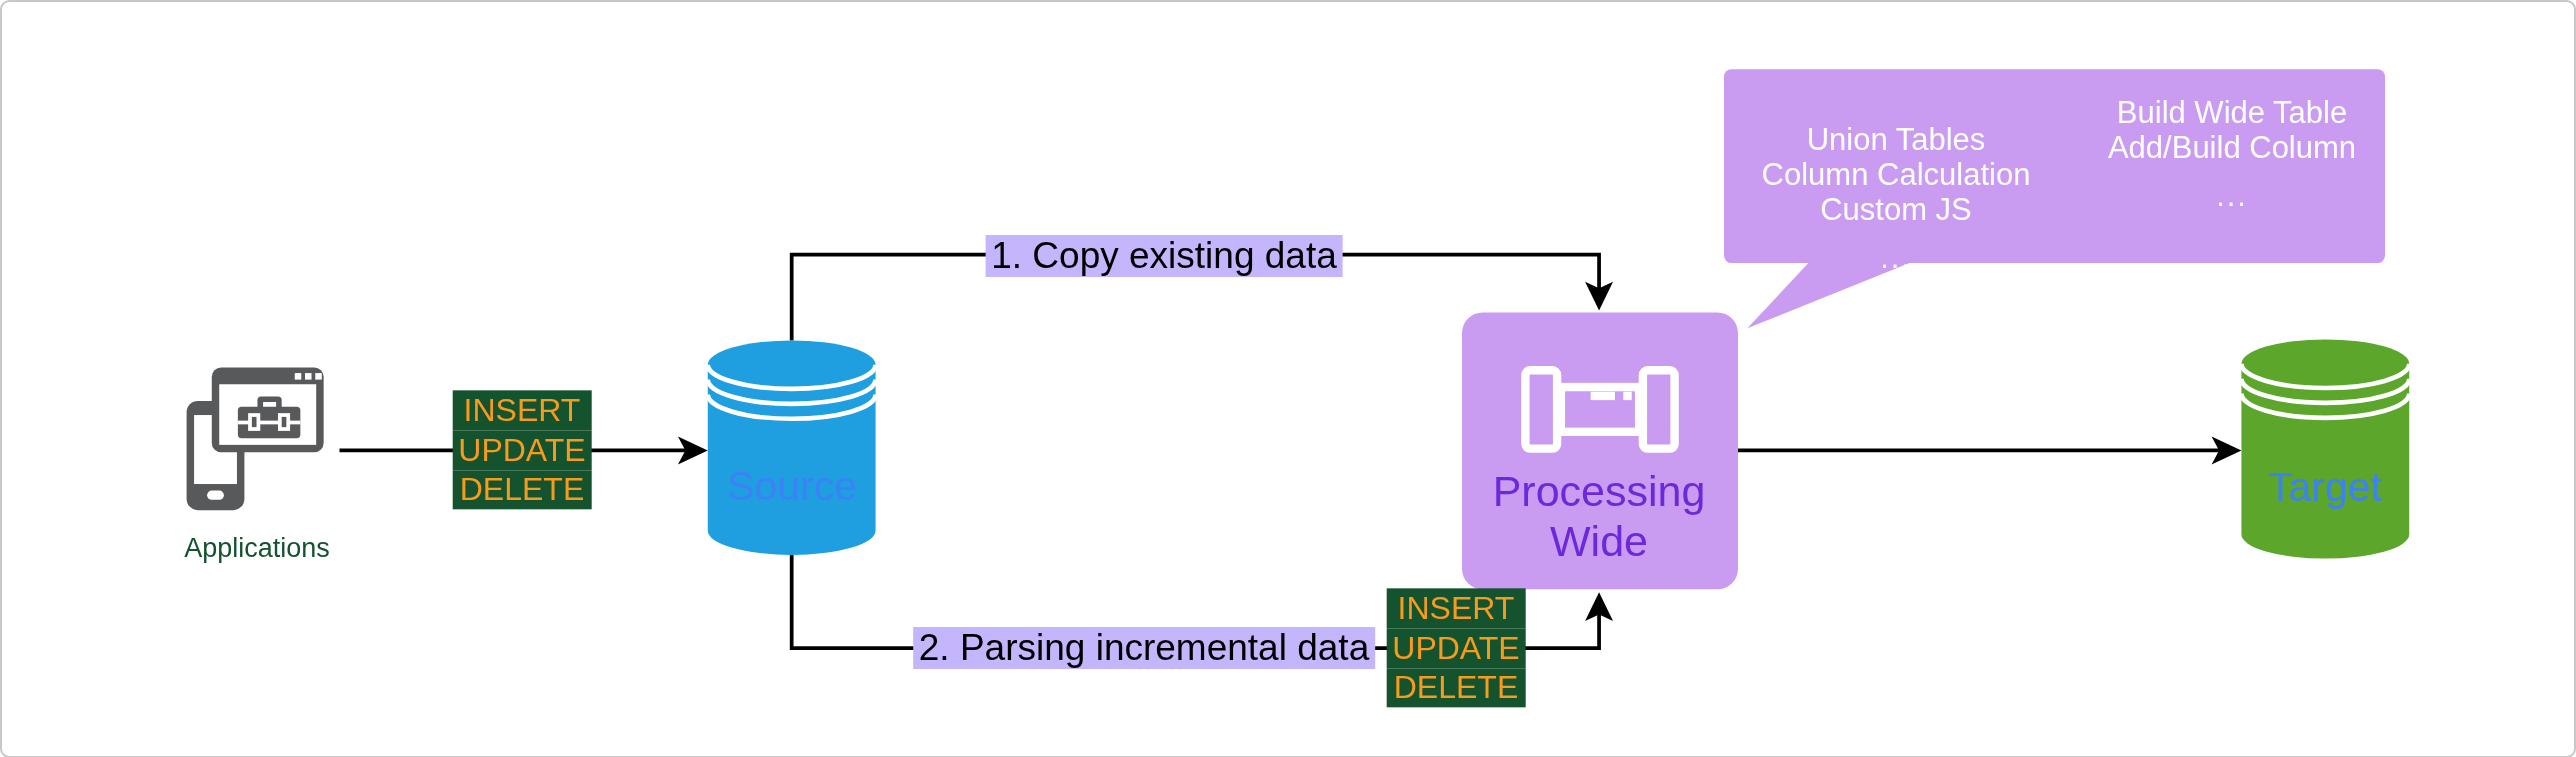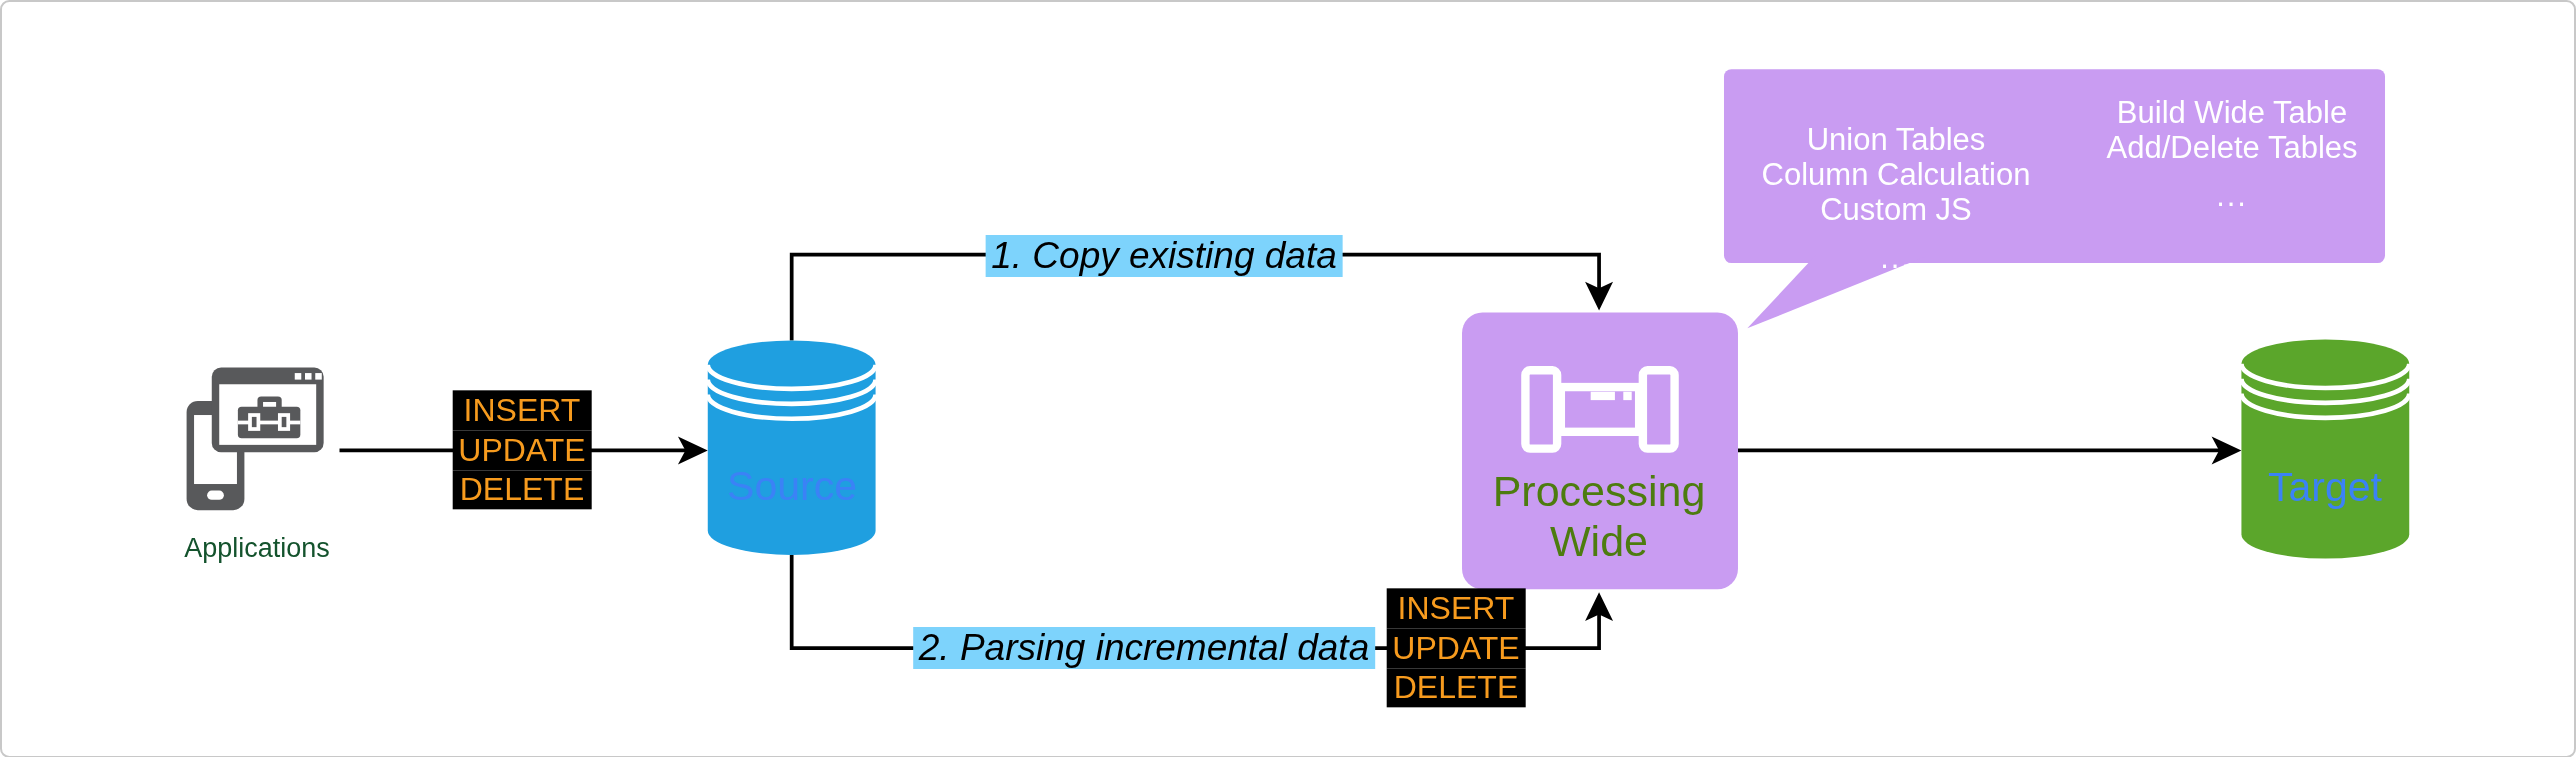--- a/index.html
+++ b/index.html
@@ -14,28 +14,28 @@
     font-family:"Liberation Sans", sans-serif;
   }
   .layer{position:absolute;left:0;top:0;width:2576px;height:758px;}
   .lbl{
     position:absolute;
     transform:translate(-50%,-50%);
     white-space:nowrap;
     font-family:"Liberation Sans", sans-serif;
   }
   .node-label{color:#3b82f6;font-size:41px;text-align:center;}
-  .proc-label{color:#4d7c0f;font-size:43px;line-height:50px;text-align:center;}
-  .edge-label{color:#000000;font-size:37px;background:#7dd3fc;padding:0 5.6px;font-style:italic;}
+  .proc-label{color:#6d28d9;font-size:43px;line-height:50px;text-align:center;}
+  .edge-label{color:#000000;font-size:37px;background:#c4b5fd;padding:0 5.6px;}
   .apps-label{color:#14532d;font-size:27px;}
   .crud{
     position:absolute;transform:translate(-50%,-50%);
     text-align:center;color:#f79b1e;font-size:32px;font-weight:400;
   }
-  .crud span{display:block;background:#000000;padding:0.9px 5.6px;line-height:38px;}
+  .crud span{display:block;background:#14532d;padding:0.9px 5.6px;line-height:38px;}
   .callout-col{
     position:absolute;transform:translate(-50%,0);
     text-align:center;color:#ffffff;font-size:31px;line-height:35px;
   }
   .callout-col .dots{margin-top:13px;letter-spacing:1.9px;}
 </style>
 </head>
 <body>
 
 <div class="canvas">
@@ -140,20 +140,20 @@
 
   <div class="callout-col" style="left:1894px;top:93px;margin-top:27px;">
     <div>Union Tables</div>
     <div>Column Calculation</div>
     <div>Custom JS</div>
     <div class="dots">...</div>
   </div>
 
   <div class="callout-col" style="left:2230px;top:93px;">
     <div>Build Wide Table</div>
-    <div>Add/Delete Tables</div>
+    <div>Add/Build Column</div>
     <div class="dots">...</div>
   </div>
 
   <div class="lbl node-label" style="left:2323px;top:485px;">Target</div>
 
 </div>
 
 
 </body></html>

